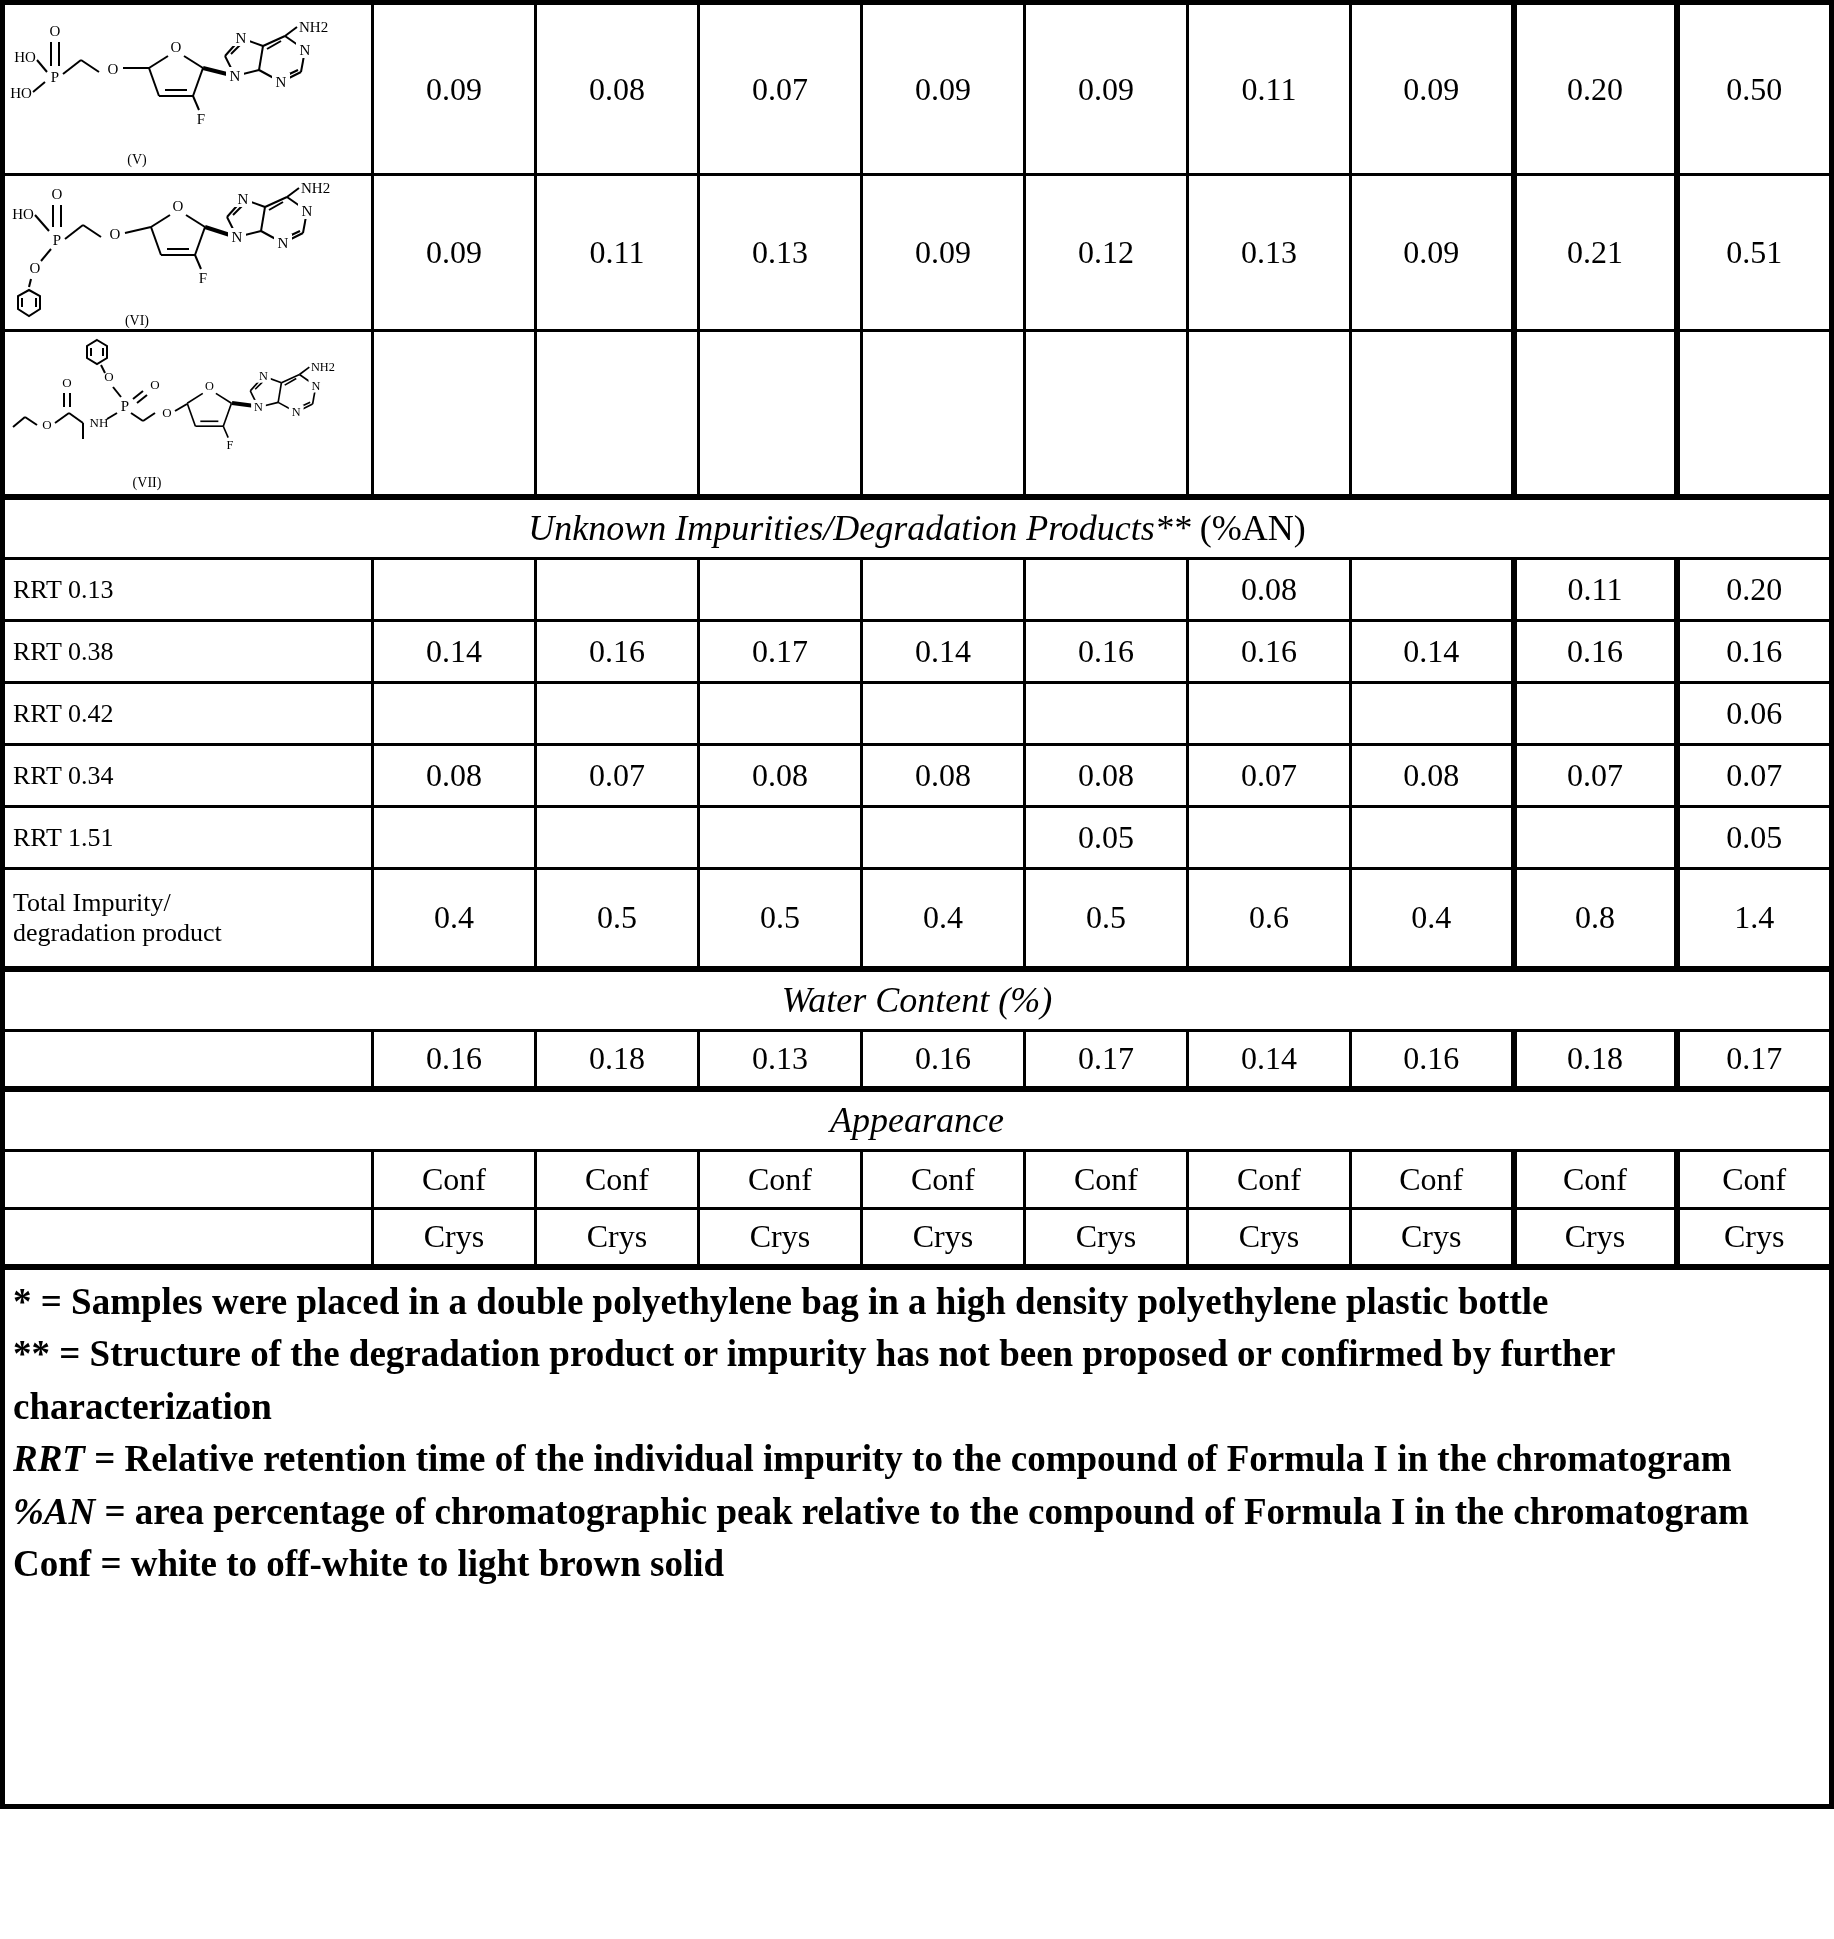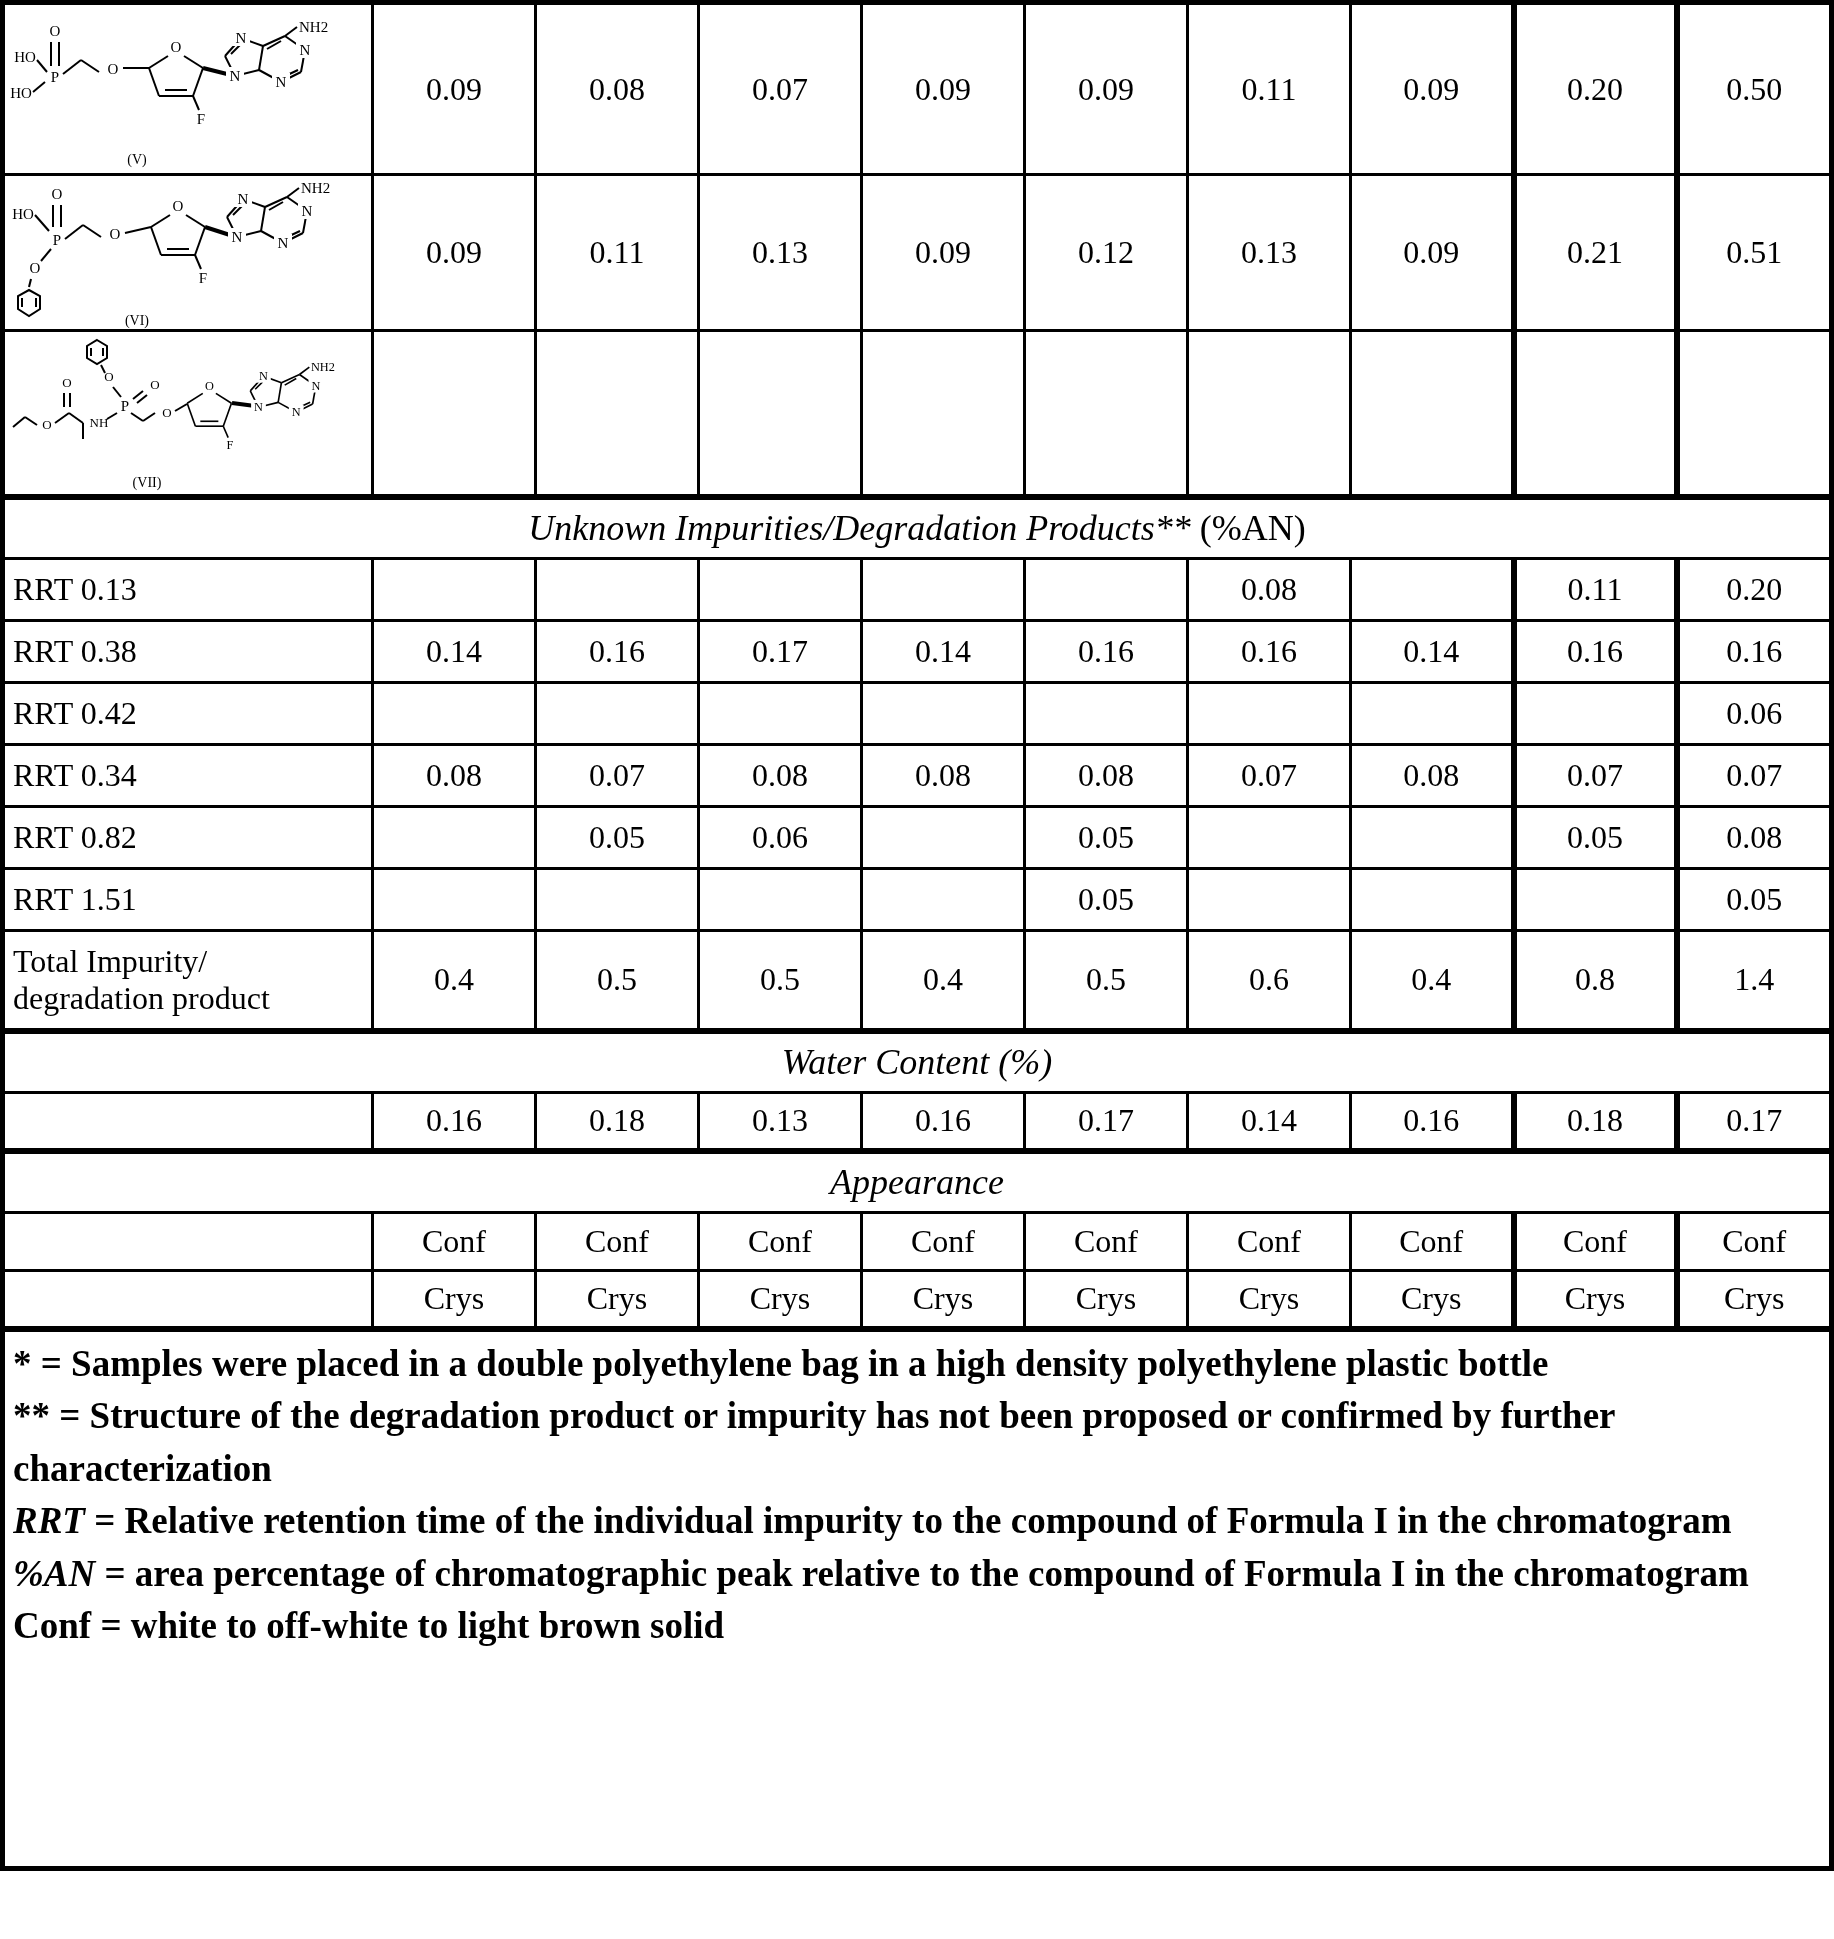--- a/index.html
+++ b/index.html
@@ -30,21 +30,21 @@
   tr.rh-vi  { height:156px; }
   tr.rh-vii { height:166px; }
   tr.rh-sec { height:62px; }
   tr.rh-d   { height:62px; }
   tr.rh-tot { height:100px; }
   tr.rh-s   { height:58px; }
   tr.rh-foot{ height:540px; }
 
   td.lab {
     text-align:left;
-    font-size:32px;
+    font-size:26px;
     padding-left:8px;
   }
   td.struct { padding:2px 0 0 2px; text-align:left; }
 
   tr.sec td {
     border-top-width:6px;
     font-style:italic;
     font-size:36px;
   }
   tr.sec .up { font-style:normal; }
@@ -297,32 +297,20 @@
       <td>0.07</td>
       <td>0.08</td>
       <td>0.08</td>
       <td>0.08</td>
       <td>0.07</td>
       <td>0.08</td>
       <td>0.07</td>
       <td>0.07</td>
     </tr>
 
-    <tr class="r rh-d">
-      <td class="lab">RRT 0.82</td>
-      <td></td>
-      <td>0.05</td>
-      <td>0.06</td>
-      <td></td>
-      <td>0.05</td>
-      <td></td>
-      <td></td>
-      <td>0.05</td>
-      <td>0.08</td>
-    </tr>
 
     <tr class="r rh-d">
       <td class="lab">RRT 1.51</td>
       <td></td>
       <td></td>
       <td></td>
       <td></td>
       <td>0.05</td>
       <td></td>
       <td></td>

